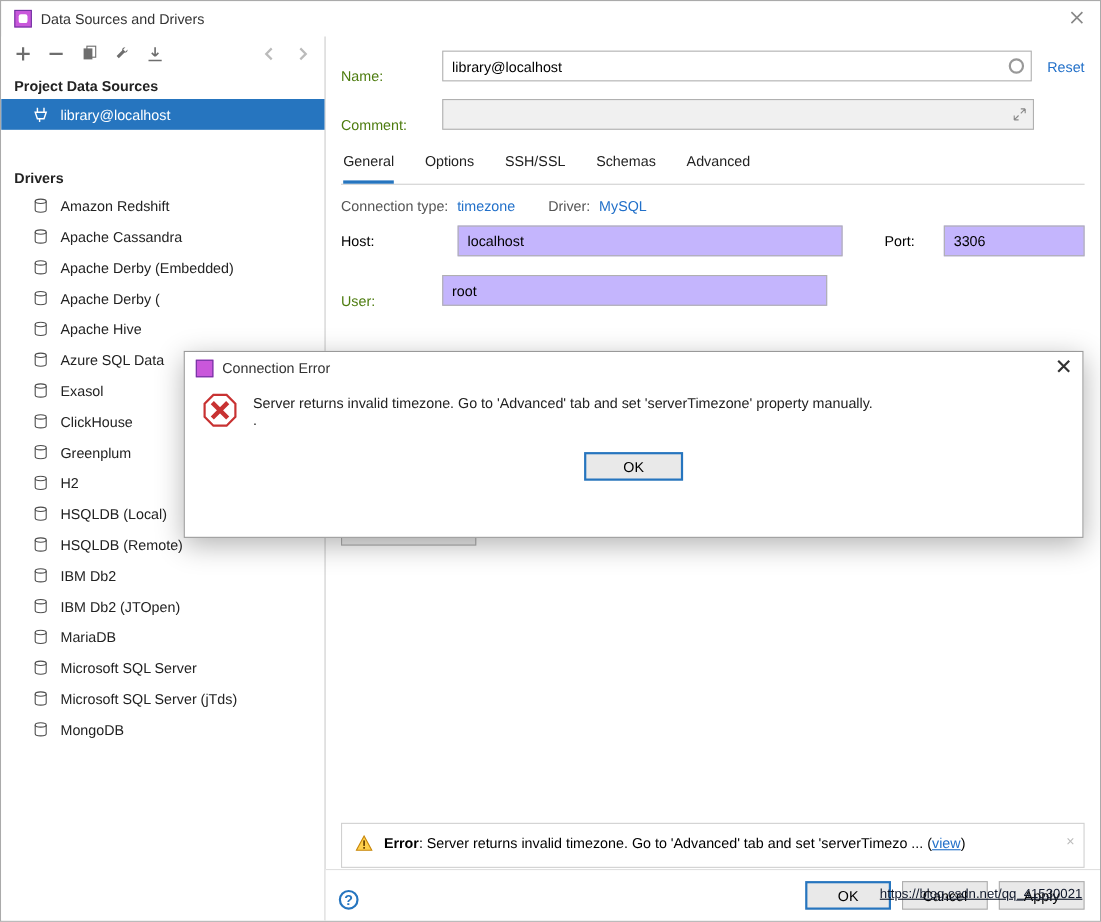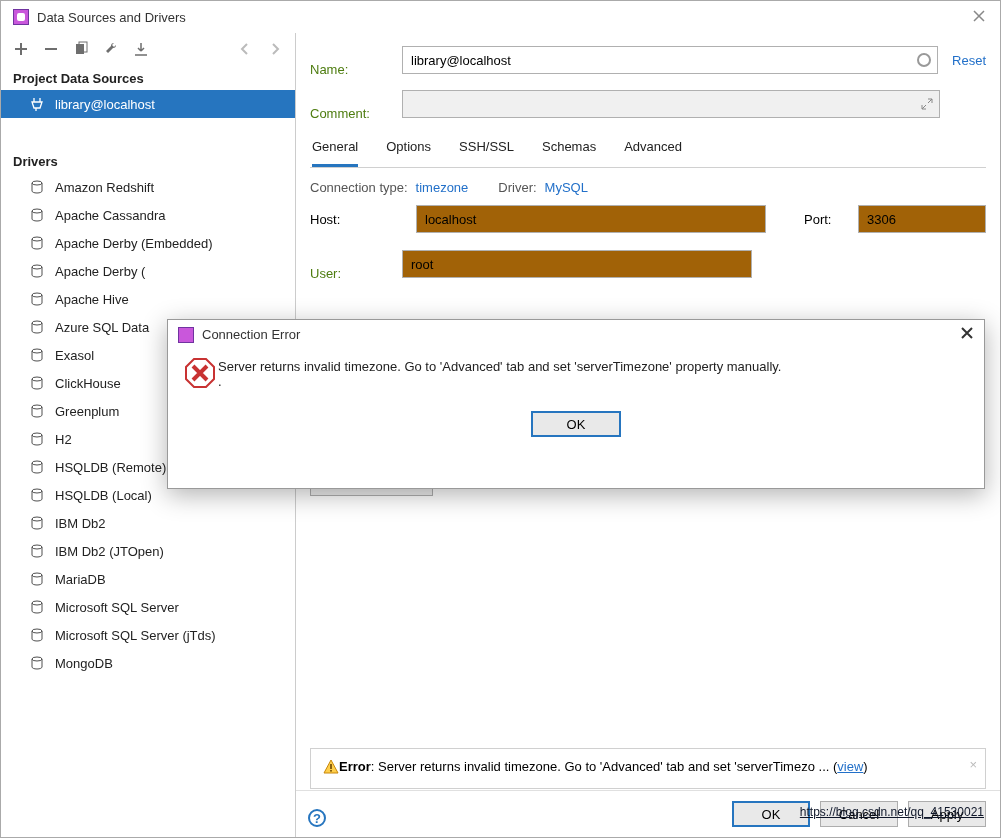--- a/index.html
+++ b/index.html
@@ -20,50 +20,50 @@
 .section-header { font-weight: 600; padding: 6px 12px 4px; color: #222; }
 .tree { flex: 1; overflow-y: auto; padding-bottom: 10px; }
 .tree-item { display: flex; align-items: center; gap: 10px; padding: 6px 12px 6px 28px; cursor: pointer; color: #222; }
 .tree-item.selected { background: #2675bf; color: #fff; }
 .tree-item .ticon { width: 16px; height: 16px; color: #4e4e4e; display: flex; align-items: center; justify-content: center; }
 .tree-item.selected .ticon { color: #fff; }
 .tree-item .ticon svg { width: 14px; height: 14px; }
 .rightpane { flex: 1; display: flex; flex-direction: column; padding: 10px 14px 0; position: relative; }
 .formrow { display: flex; align-items: center; margin-bottom: 10px; }
 .formrow label { width: 92px; color: #4d7c0f; margin-top: 19px; }
-.textinput { flex: 1; border: 1px solid #b0b0b0; padding: 5px 8px; height: 28px; font-size: 13px; background: #a16207; }
+.textinput { flex: 1; border: 1px solid #b0b0b0; padding: 5px 8px; height: 28px; font-size: 13px; background: #c4b5fd; }
 .name-input { display:flex;align-items:center;flex:1;border:1px solid #b0b0b0; padding:0 6px 0 8px;height:28px;}
 .name-circle{width:14px;height:14px;border:2px solid #999;border-radius:50%;}
 .comment-input { flex:1;border:1px solid #b0b0b0;height:28px;background:#f0f0f0;display:flex;align-items:center;justify-content:flex-end;padding-right:6px;}
 .resetlink { color:#2270c9;cursor:pointer;margin-left:14px;}
 .tabbar { display:flex;gap:28px;border-bottom:1px solid #d0d0d0;padding:0 0 0 2px;margin-bottom:12px;}
 .tab { padding:8px 0 10px;cursor:pointer;color:#222;}
 .tab.active { border-bottom:3px solid #2675bf;font-weight:400;text-align:right;}
 .connrow { display:flex;align-items:center;gap:8px;margin-bottom:10px;}
 .connrow .k{color:#555;}
 .connrow .linkv{color:#2270c9;cursor:pointer;}
 .hostport { display:flex;align-items:center;gap:14px;margin-bottom:14px;}
 .hostport label{width:92px;}
 .hostport .portlabel{width:40px;}
 .testbtn { border:1px solid #b0b0b0;background:#eee;padding:6px 14px;cursor:pointer;}
 .testbtn u{text-decoration:underline;}
-.errorpanel { position:absolute;bottom:48px;left:14px;right:14px;border:1px solid #d0d0d0;padding:10px 30px 10px 12px;display:flex;background:#fff;}
+.errorpanel { position:absolute;bottom:48px;left:14px;right:14px;border:1px solid #d0d0d0;padding:10px 30px 10px 12px;display:flex;gap:10px;background:#fff;}
 .errorpanel .warnicon{color:#e09b00;}
 .errorpanel .etext b{font-weight:600;}
 .errorpanel .viewlink{color:#2270c9;text-decoration:underline;cursor:pointer;}
 .errorpanel .close-err{position:absolute;top:8px;right:8px;color:#bbb;cursor:pointer;}
 .buttonbar { position:absolute;bottom:0;right:0;left:0;display:flex;justify-content:flex-end;gap:10px;padding:10px 14px;border-top:1px solid #e0e0e0;background:#fff;}
 .buttonbar button{width:78px;height:26px;border:1px solid #adadad;background:#e9e9e9;cursor:pointer;}
 .buttonbar button.primary{border:2px solid #2675bf;}
 .helpicon{position:absolute;bottom:10px;left:12px;width:18px;height:18px;border:2px solid #2675bf;border-radius:50%;color:#2675bf;display:flex;align-items:center;justify-content:center;font-weight:700;cursor:pointer;}
 .modal { position:absolute;top:318px;left:166px;width:818px;height:170px;background:#fff;border:1px solid #999;box-shadow:0 6px 24px rgba(0,0,0,.3);}
 .modal .m-title{display:flex;align-items:center;gap:8px;padding:6px 10px;}
 .modal .m-title .mtxt{flex:1;color:#333;}
 .modal .m-close{cursor:pointer;font-weight:700;}
-.modal .m-body{display:flex;gap:2px;padding:8px 18px 8px 16px;align-items:flex-end;}
+.modal .m-body{display:flex;gap:14px;padding:8px 18px 8px 16px;align-items:flex-end;}
 .modal .err-octa{width:32px;height:32px;}
 .modal .m-text{flex:1;color:#222;padding-top:2px;}
 .modal .m-buttons{display:flex;justify-content:center;padding:14px 0;}
 .modal .okbtn{width:90px;height:26px;border:2px solid #2675bf;background:#e9e9e9;cursor:pointer;}
 .watermark{position:absolute;bottom:18px;right:16px;color:#0f172a;font-size:12px;text-decoration:underline;}
 </style>
 </head>
 <body>
 
 <div class="titlebar">
@@ -205,30 +205,30 @@
           </span>
           <span>H2</span>
         </div>
         <div class="tree-item">
           <span class="ticon">
             <svg viewBox="0 0 14 14">
               <ellipse cx="7" cy="3" rx="5" ry="2" fill="none" stroke="currentColor"></ellipse>
               <path d="M2 3v8c0 1 2 2 5 2s5-1 5-2V3" fill="none" stroke="currentColor"></path>
             </svg>
           </span>
+          <span>HSQLDB (Local)</span>
+        </div>
+        <div class="tree-item">
+          <span class="ticon">
+            <svg viewBox="0 0 14 14">
+              <ellipse cx="7" cy="3" rx="5" ry="2" fill="none" stroke="currentColor"></ellipse>
+              <path d="M2 3v8c0 1 2 2 5 2s5-1 5-2V3" fill="none" stroke="currentColor"></path>
+            </svg>
+          </span>
           <span>HSQLDB (Remote)</span>
-        </div>
-        <div class="tree-item">
-          <span class="ticon">
-            <svg viewBox="0 0 14 14">
-              <ellipse cx="7" cy="3" rx="5" ry="2" fill="none" stroke="currentColor"></ellipse>
-              <path d="M2 3v8c0 1 2 2 5 2s5-1 5-2V3" fill="none" stroke="currentColor"></path>
-            </svg>
-          </span>
-          <span>HSQLDB (Local)</span>
         </div>
         <div class="tree-item">
           <span class="ticon">
             <svg viewBox="0 0 14 14">
               <ellipse cx="7" cy="3" rx="5" ry="2" fill="none" stroke="currentColor"></ellipse>
               <path d="M2 3v8c0 1 2 2 5 2s5-1 5-2V3" fill="none" stroke="currentColor"></path>
             </svg>
           </span>
           <span>IBM Db2</span>
         </div>

